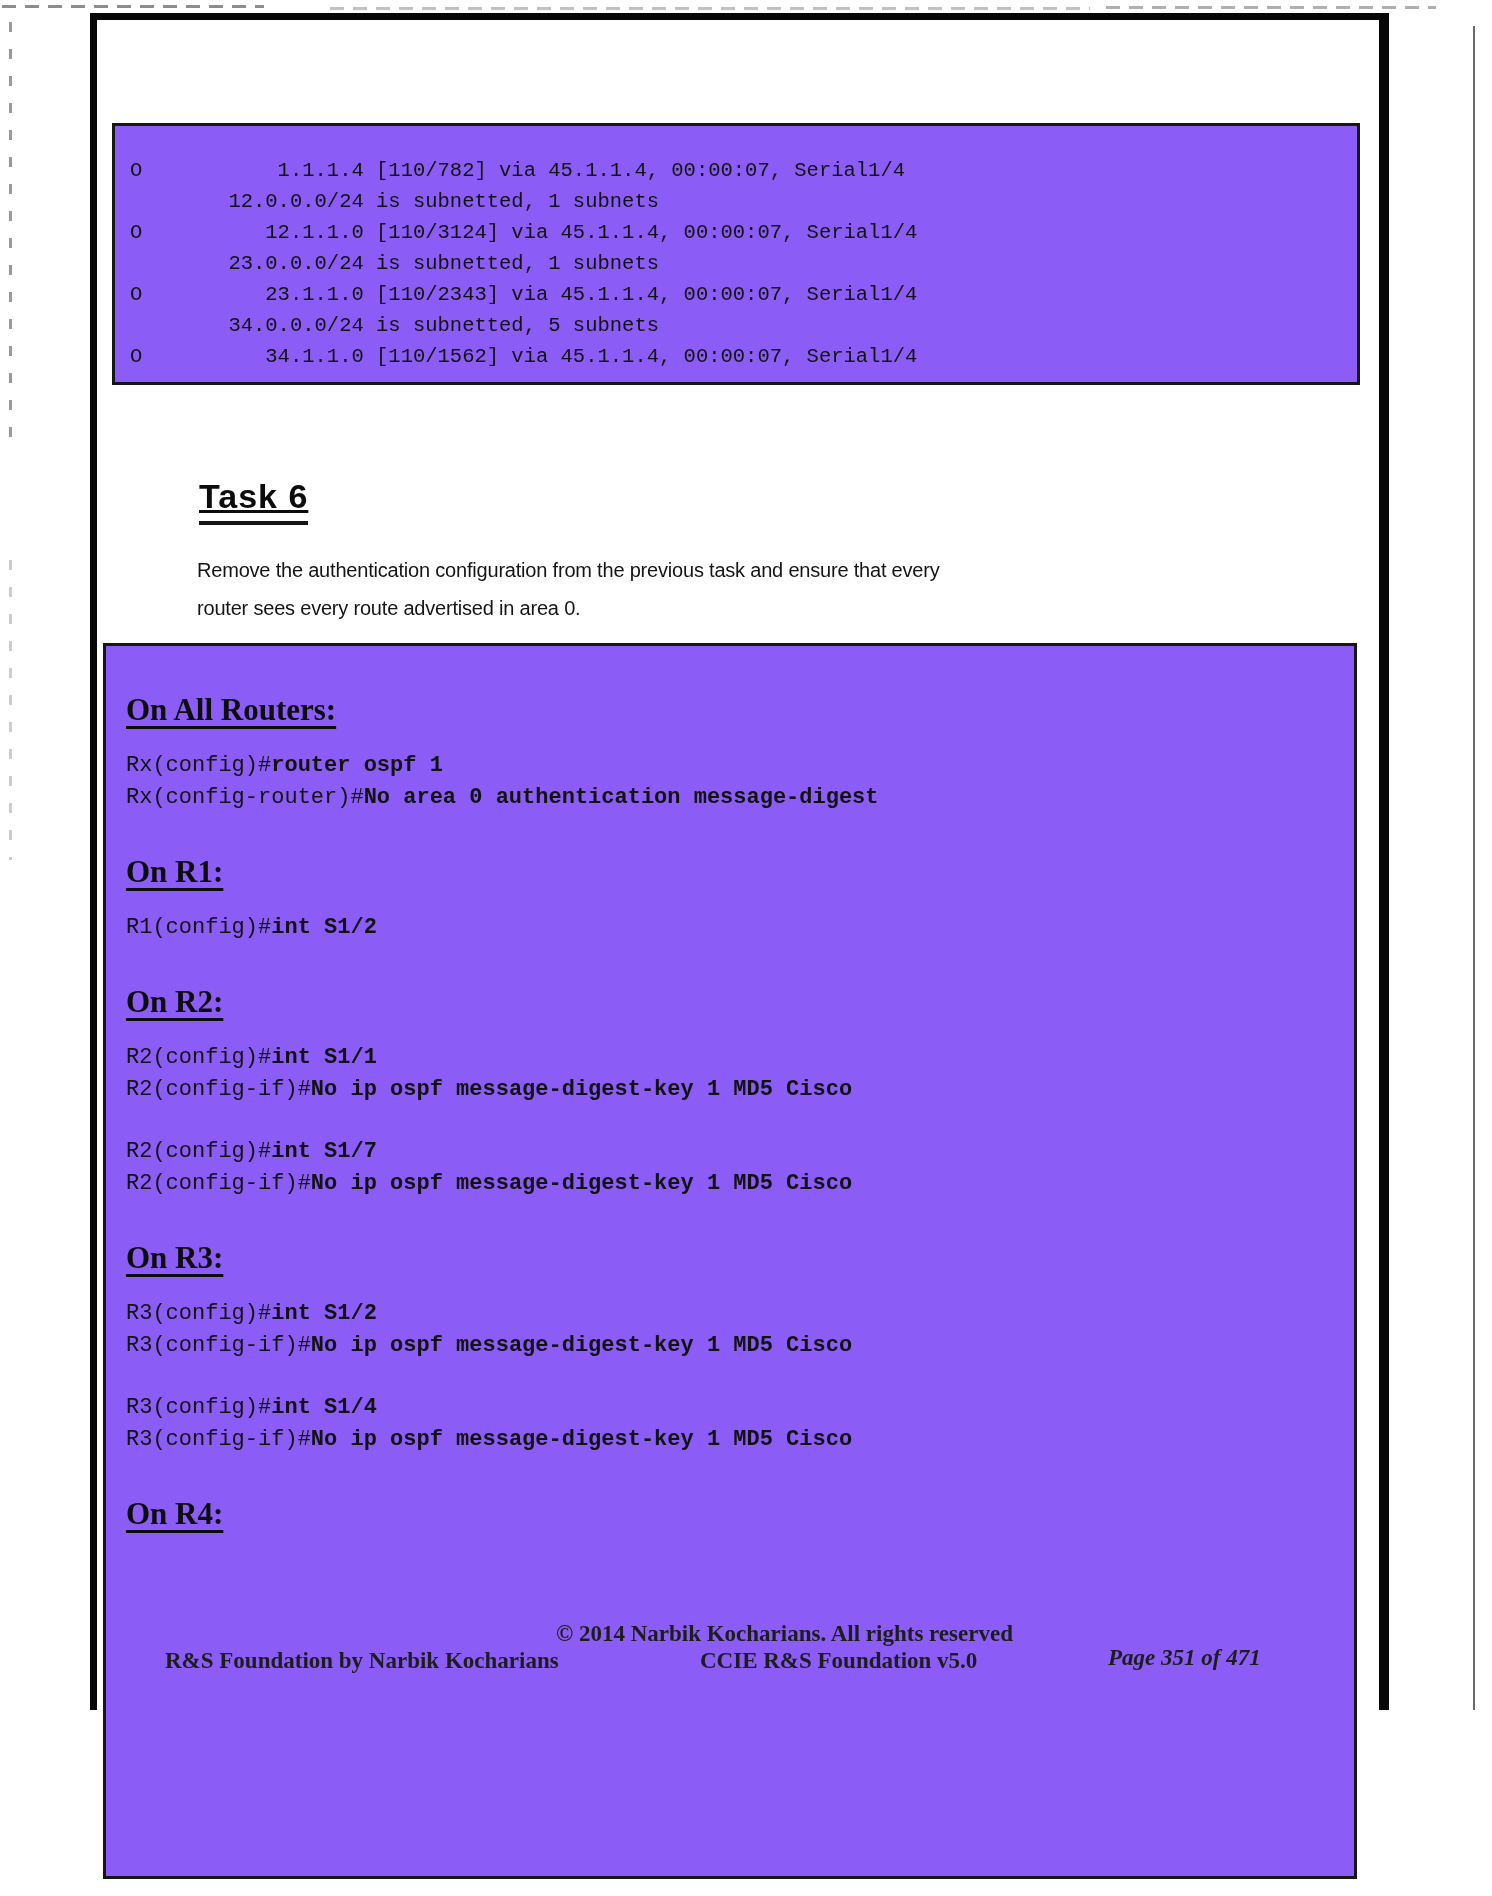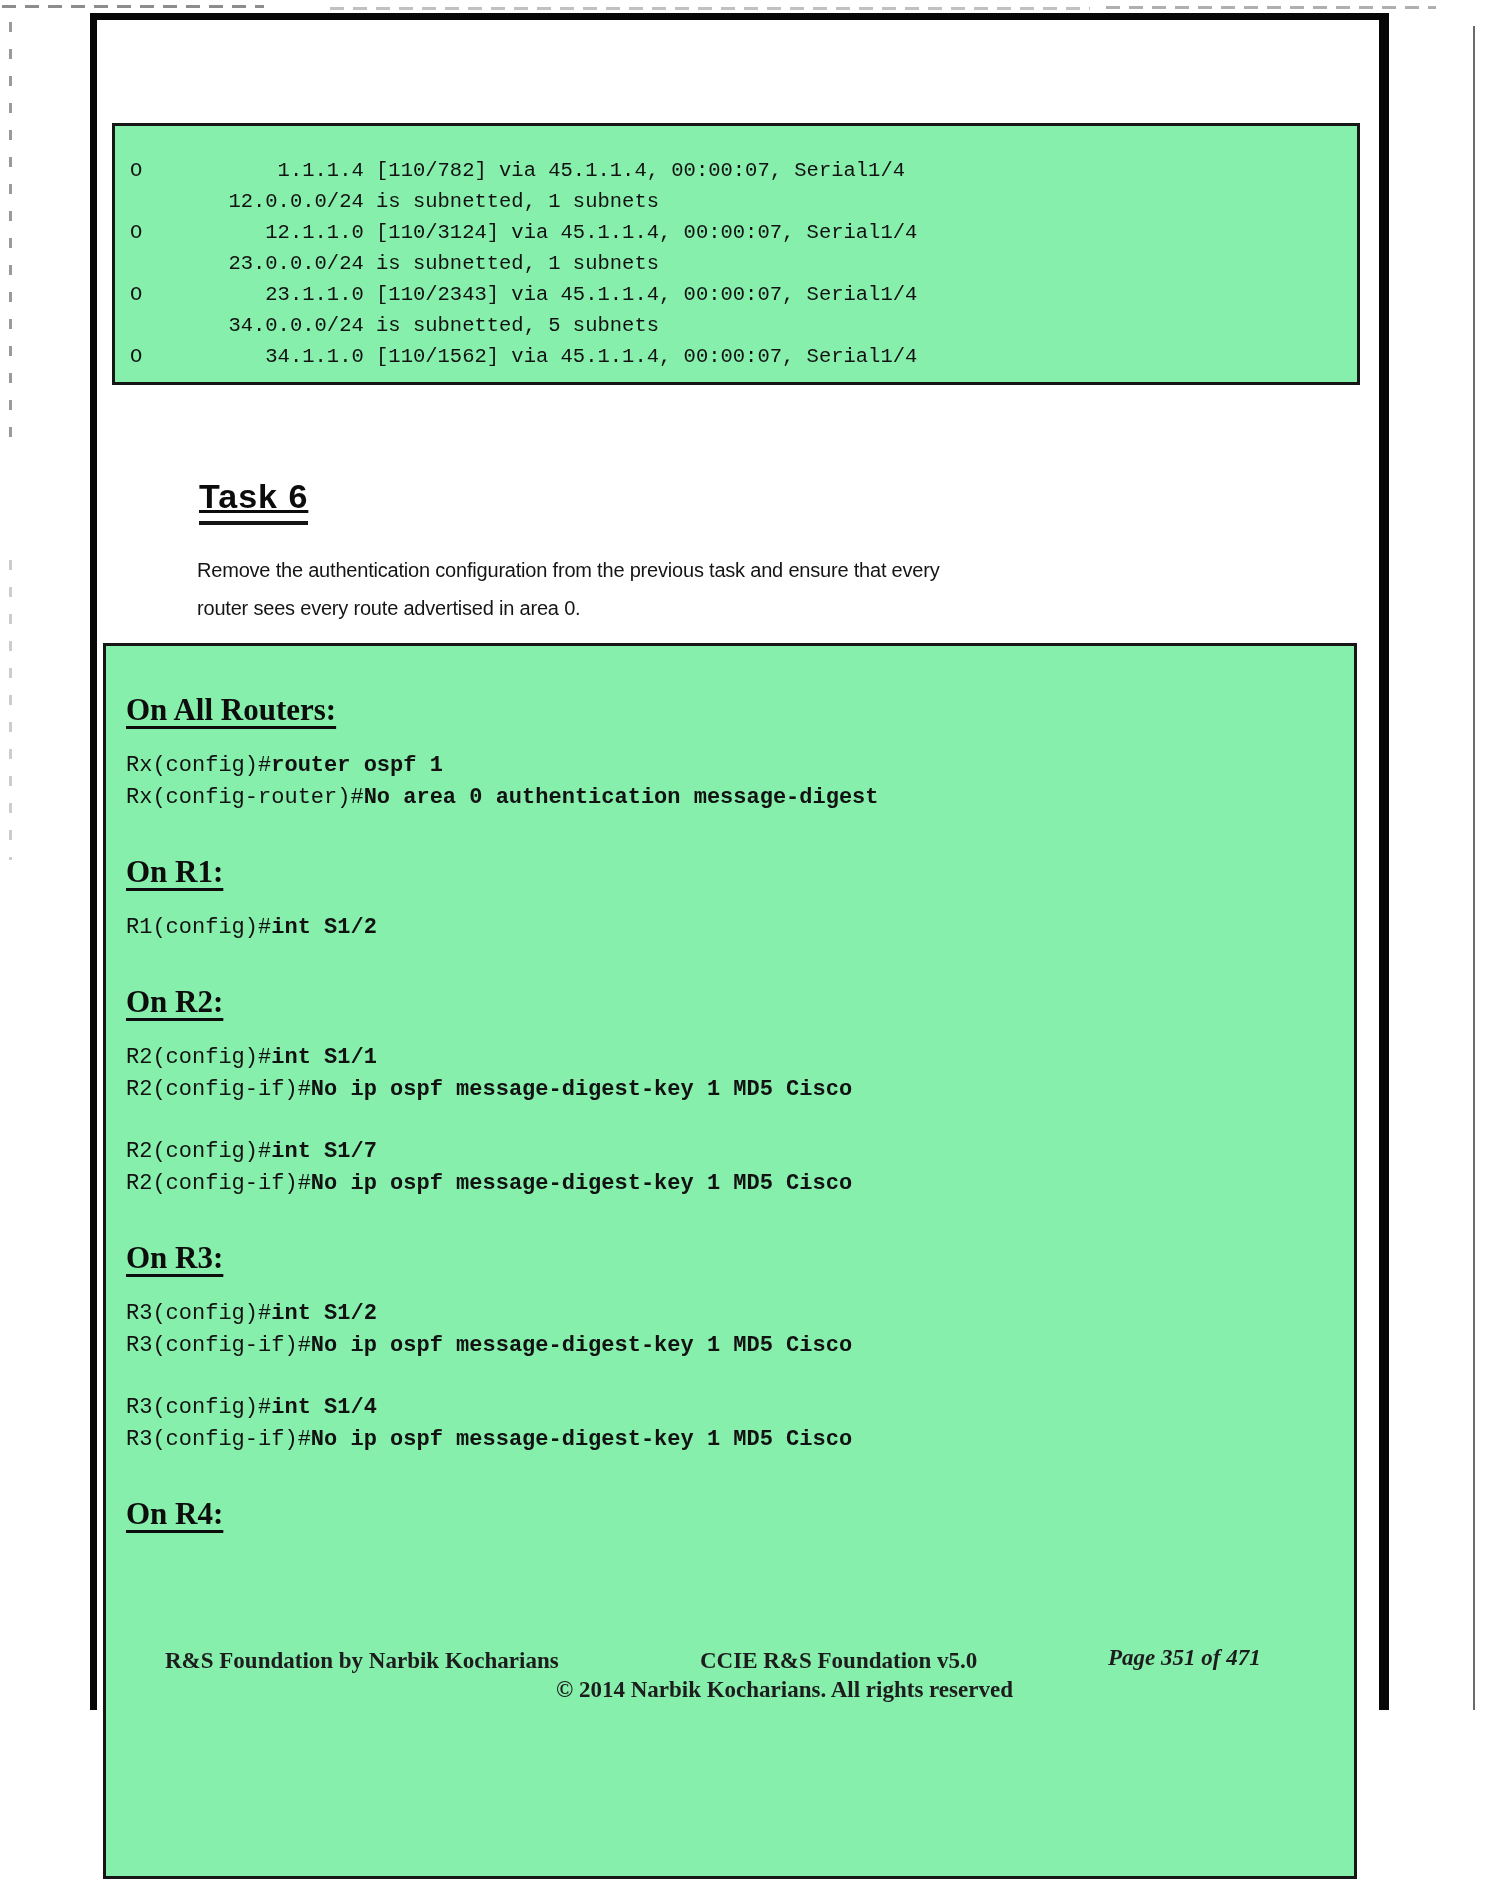--- a/index.html
+++ b/index.html
@@ -19,21 +19,21 @@
     background:repeating-linear-gradient(90deg,#8d8d8d 0 14px,transparent 14px 23px); }
   .artifact-v { position:absolute; width:3px;
     background:repeating-linear-gradient(180deg,#9a9a9a 0 10px,transparent 10px 27px); }
   #art-top-left { left:2px; top:5px; width:262px; }
   #art-top-mid  { left:330px; top:7px; width:760px; opacity:.55; }
   #art-top-right{ left:1106px; top:6px; width:330px; opacity:.7; }
   #art-left-1 { left:9px; top:22px; height:430px; }
   #art-left-2 { left:9px; top:560px; height:300px; opacity:.5; }
 
   
-  .code-box { position:absolute; border:3px solid #161616; background:#86efac; }
+  .code-box { position:absolute; border:3px solid #161616; background:#8b5cf6; }
   #routing-box { left:112px; top:123px; width:1248px; height:262px; padding:29px 8px 0 15px; }
   .mono { font-family:"Liberation Mono","DejaVu Sans Mono",monospace; white-space:pre; color:#121212; }
   #routing-box .line { font-size:20.5px; line-height:31px; }
 
   
   #task-title {
     position:absolute; left:199px; top:477px;
     font-family:"Liberation Sans", sans-serif; font-weight:bold; font-size:34px;
     letter-spacing:1px; color:#0c0c0c;
     border-bottom:4px solid #151515; padding-bottom:5px; display:inline-block;text-decoration:underline;
@@ -52,21 +52,21 @@
   .code-group { margin:0 0 30px 0; }
   .code-line { font-size:22px; line-height:32px; }
   .code-line .cmd { font-weight:bold; }
 
   
   .footer-text { position:absolute; font-family:"Liberation Serif","DejaVu Serif",serif;
     font-weight:bold; font-size:23px; color:#1d1d1d; white-space:nowrap; }
   #footer-left   { left:165px;  top:1648px; }
   #footer-center { left:700px;  top:1648px; }
   #footer-right  { left:1108px; top:1645px; font-style:italic; }
-  #footer-copy   { left:556px;  top:1677px; }
+  #footer-copy   { left:556px;  top:1621px; }
 </style>
 </head>
 <body>
 
 <div class="frame-bar" id="frame-top"></div>
 <div class="frame-bar" id="frame-left"></div>
 <div class="frame-bar" id="frame-right"></div>
 <div id="page-edge-line"></div>
 <div class="artifact-h" id="art-top-left"></div>
 <div class="artifact-h" id="art-top-mid"></div>

